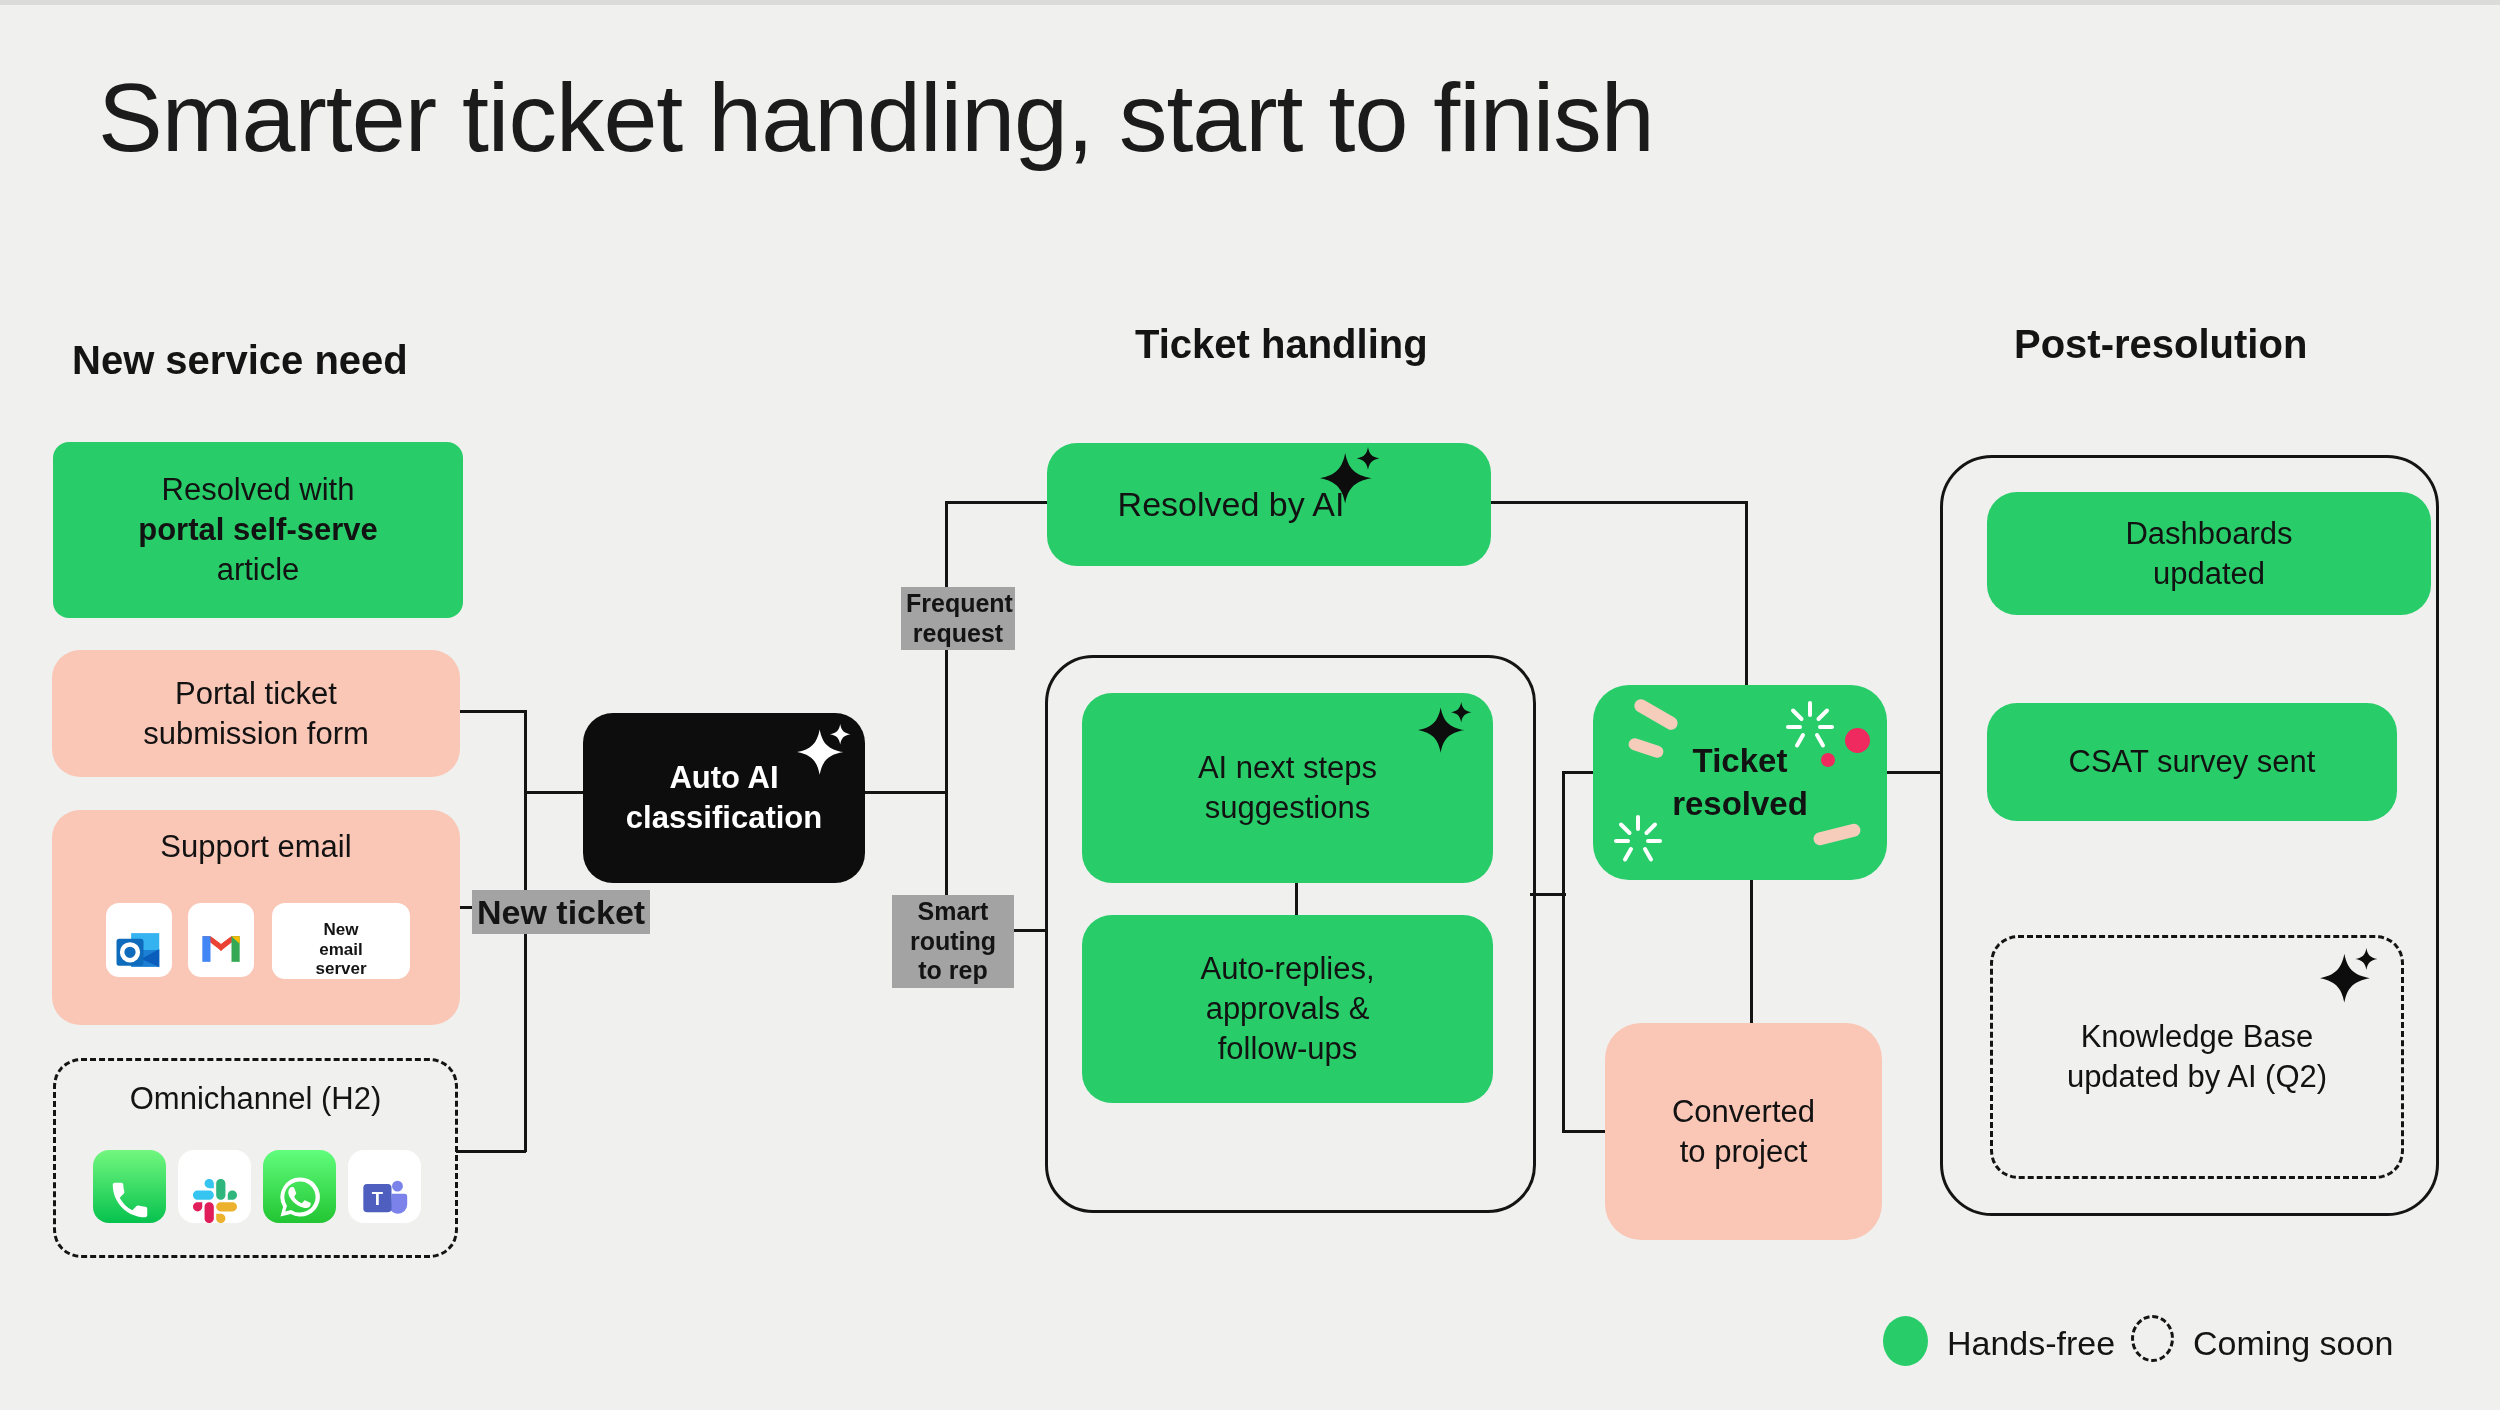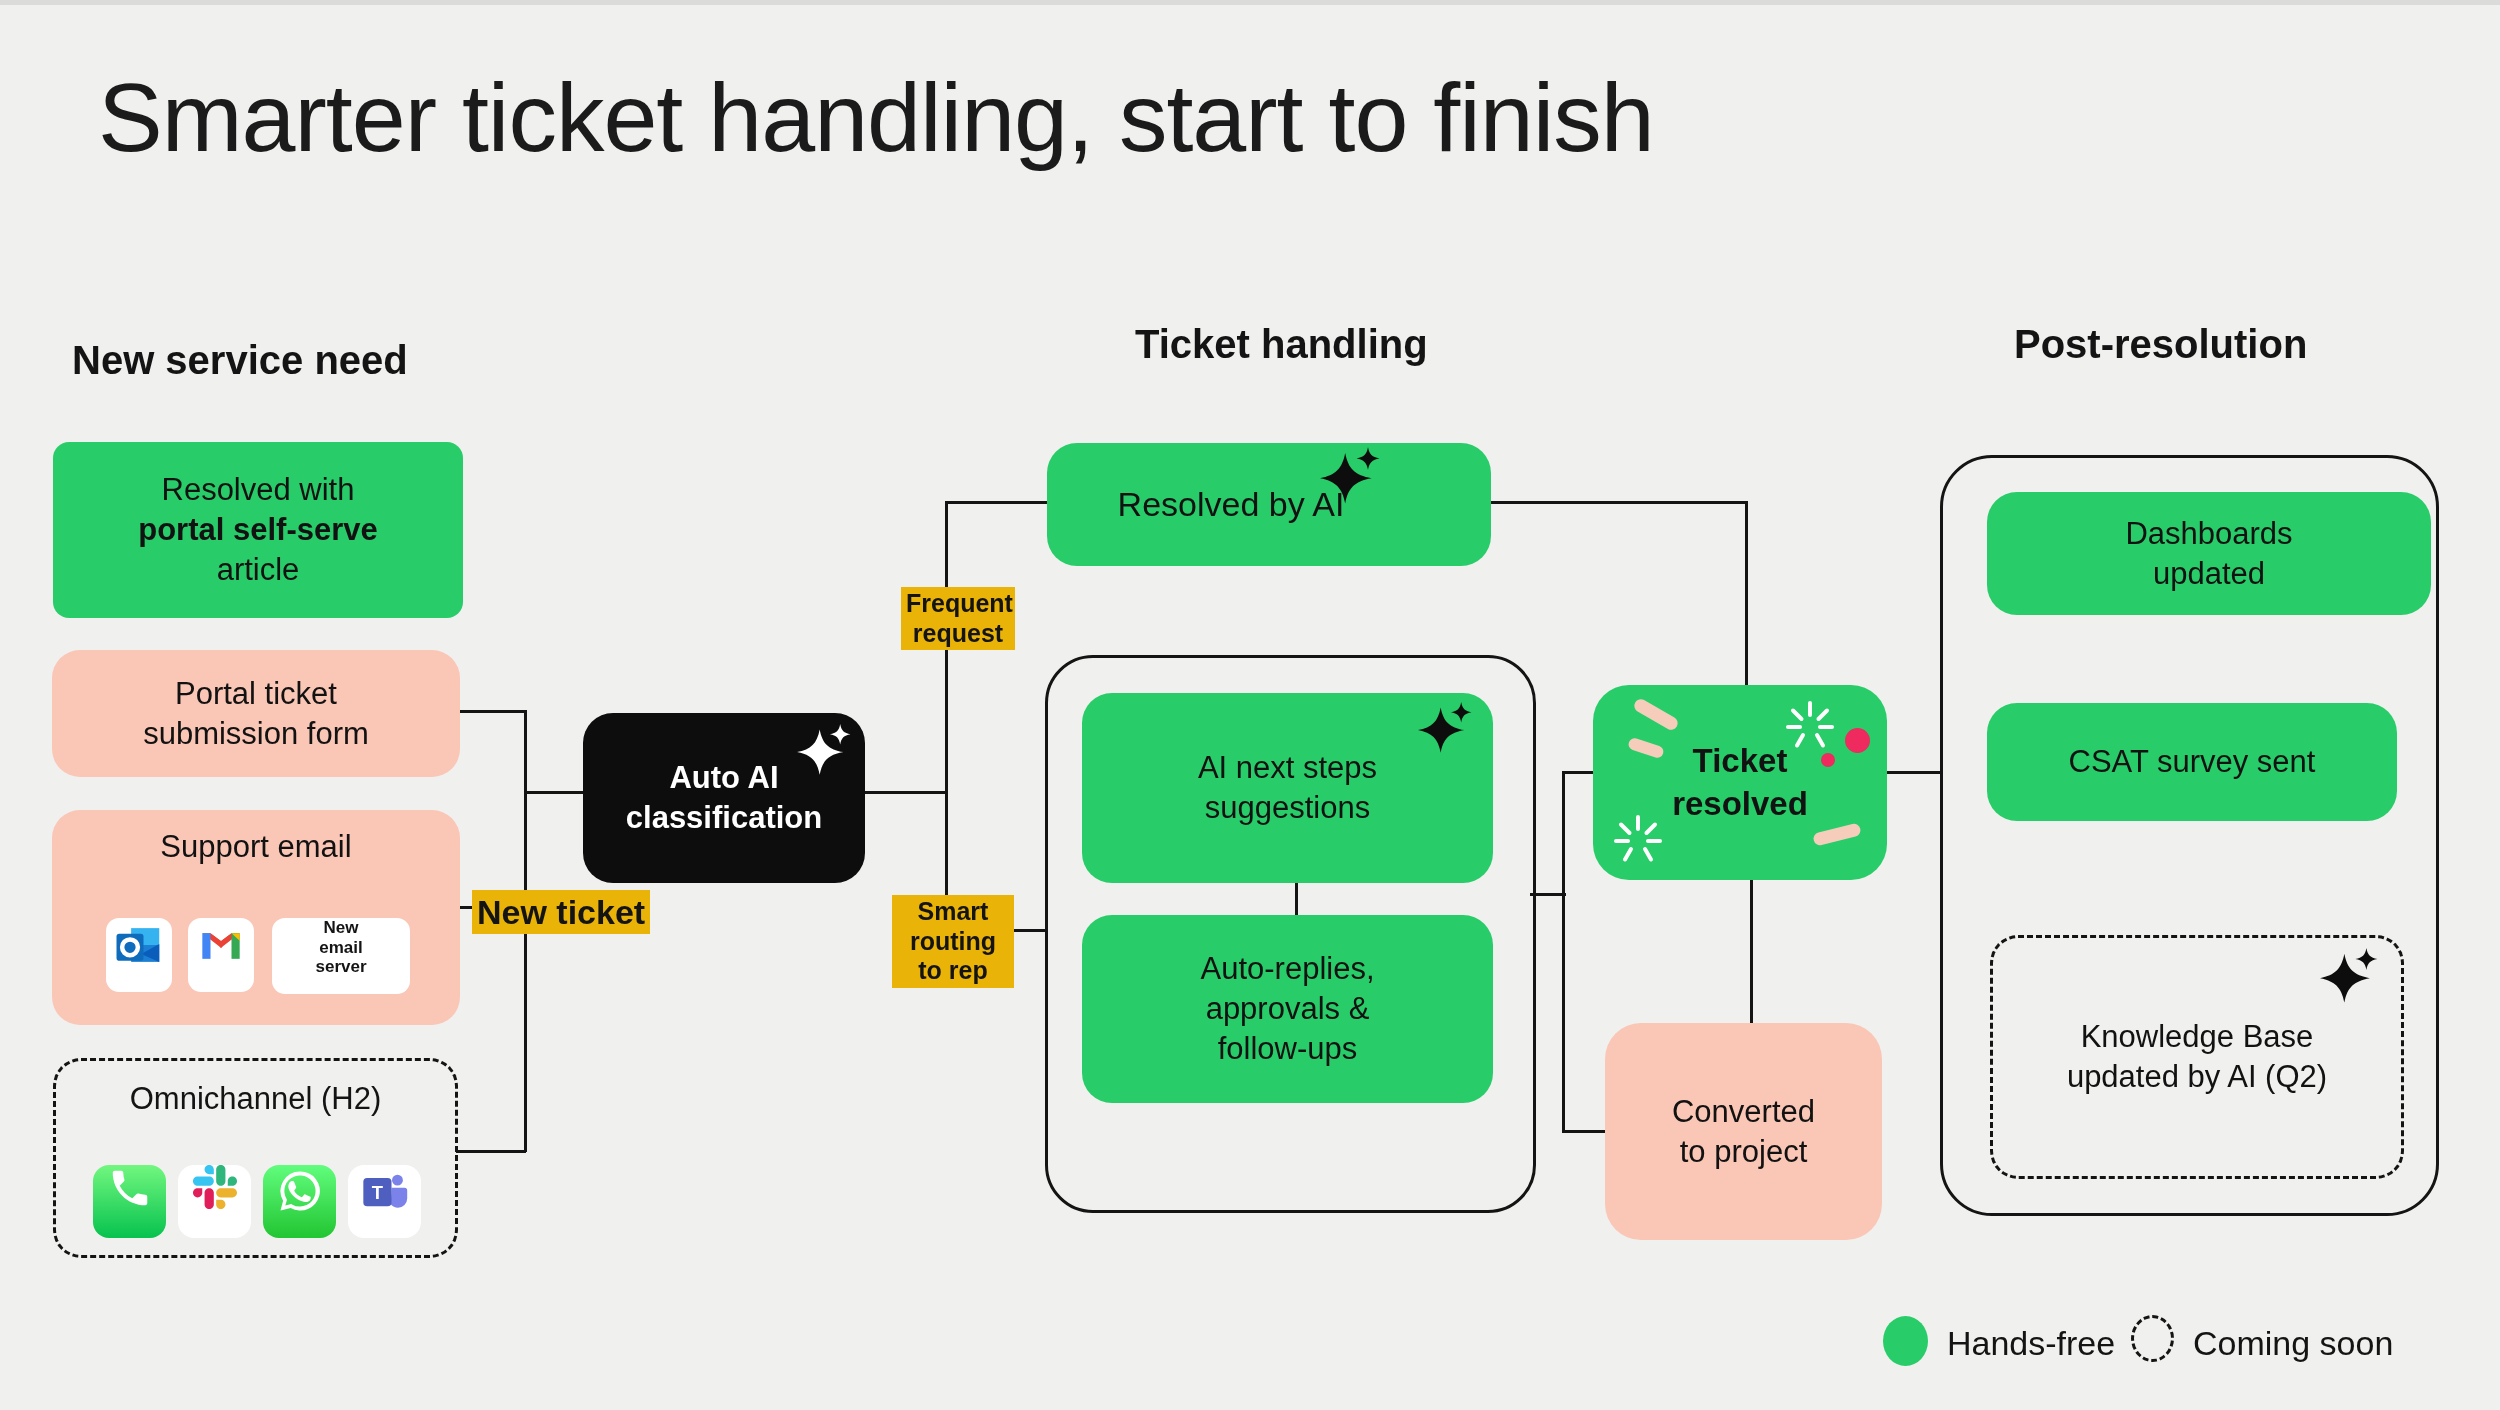--- a/index.html
+++ b/index.html
@@ -14,25 +14,25 @@
        text-align:center;font-size:31px;line-height:1.28;color:#121212;}
   .green{background:#28cd69;}
   .pink{background:#fac6b6;}
   .blackbox{background:#0d0d0d;color:#fff;font-weight:700;}
   .col{flex-direction:column;}
   .pre{white-space:pre-line;}
   .b{font-weight:700;}
   .outline{position:absolute;border:3px solid #141414;background:transparent;}
   .dashed{position:absolute;border:3px dashed #141414;background:transparent;}
   .line{position:absolute;background:#141414;}
-  .lbl{position:absolute;background:#eab308;font-weight:700;font-size:25px;line-height:1.18;
+  .lbl{position:absolute;background:#a3a3a3;font-weight:700;font-size:25px;line-height:1.18;
        text-align:center;padding:2px 5px;z-index:5;}
   .spark{position:absolute;z-index:6;}
-  .tile{position:absolute;background:#fff;border-radius:13px;display:flex;align-items:flex-start;
-        justify-content:center;overflow:hidden;margin-top:15px;}
+  .tile{position:absolute;background:#fff;border-radius:13px;display:flex;align-items:flex-end;
+        justify-content:center;overflow:hidden;}
   .stick{position:absolute;background:#f6cdbb;border-radius:8px;z-index:6;}
   .dot{position:absolute;border-radius:50%;z-index:6;}
   .legend-dot{position:absolute;border-radius:50%;}
   .legend-txt{position:absolute;font-size:34px;white-space:nowrap;}
   .nes{font-size:17px;font-weight:700;line-height:1.15;text-align:center;}
   svg{display:block;}
 </style>
 </head>
 <body>
 

